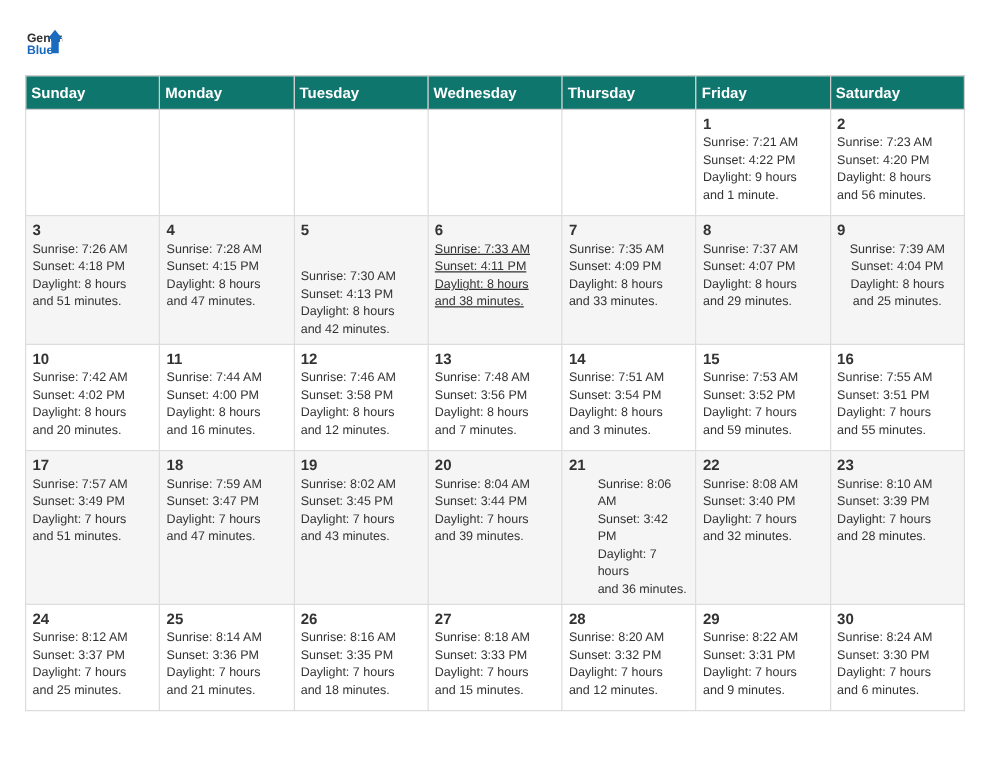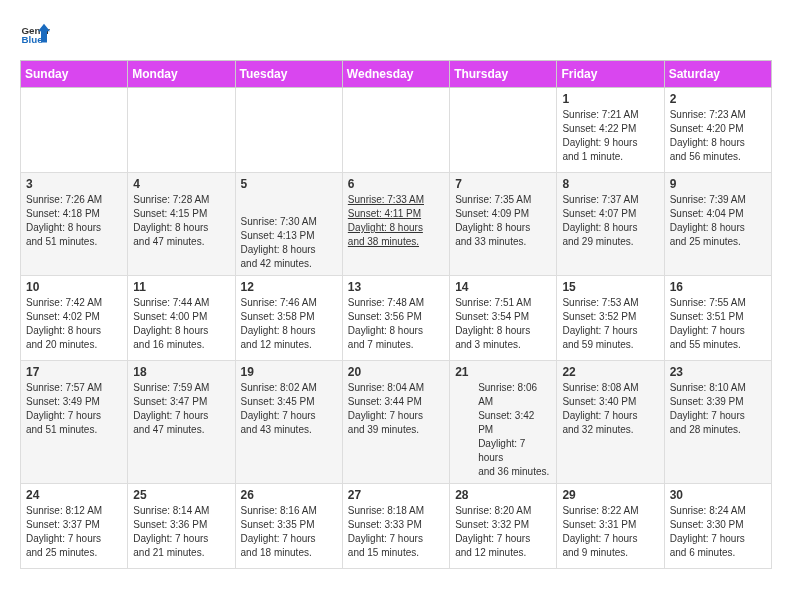--- a/index.html
+++ b/index.html
@@ -37,21 +37,21 @@
       font-size: 15px;
       color: #555;
       margin-top: 2px;
     }
     table {
       width: 100%;
       border-collapse: collapse;
       table-layout: fixed;
     }
     thead th {
-      background: #d946ef;
+      background: #0f766e;
       color: #fff;
       font-size: 12px;
       font-weight: bold;
       padding: 6px 4px;
       text-align: left;
       border: 1px solid #ccc;
     }
     tbody td {
       border: 1px solid #ddd;
       vertical-align: top;
@@ -168,21 +168,21 @@
         </td>
         <td>
           <span class="day-num">8</span>
           <div class="day-info" style="white-space: pre-line;">Sunrise: 7:37 AM
 Sunset: 4:07 PM
 Daylight: 8 hours
 and 29 minutes.</div>
         </td>
         <td>
           <span class="day-num">9</span>
-          <div class="day-info" style="white-space: pre-line;">Sunrise: 7:39 AM
+          <div class="day-info" style="white-space: pre-line; text-align: center;">Sunrise: 7:39 AM
 Sunset: 4:04 PM
 Daylight: 8 hours
 and 25 minutes.</div>
         </td>
       </tr>
       <tr>
         <td>
           <span class="day-num">10</span>
           <div class="day-info" style="white-space: pre-line;">Sunrise: 7:42 AM
 Sunset: 4:02 PM

